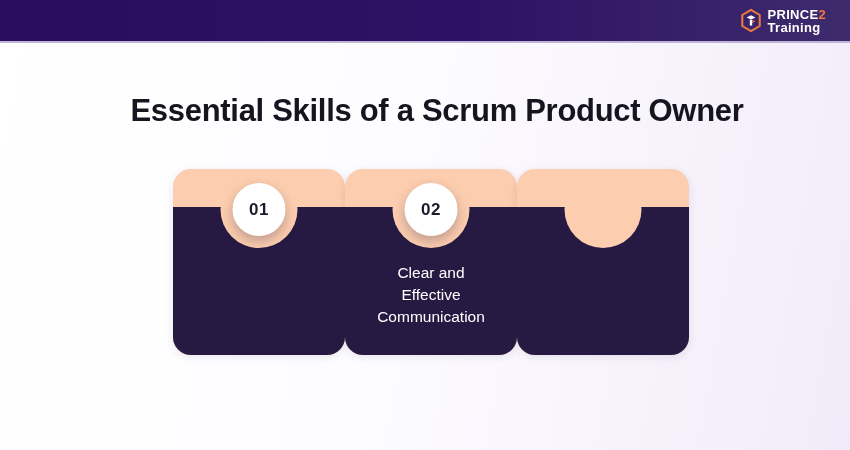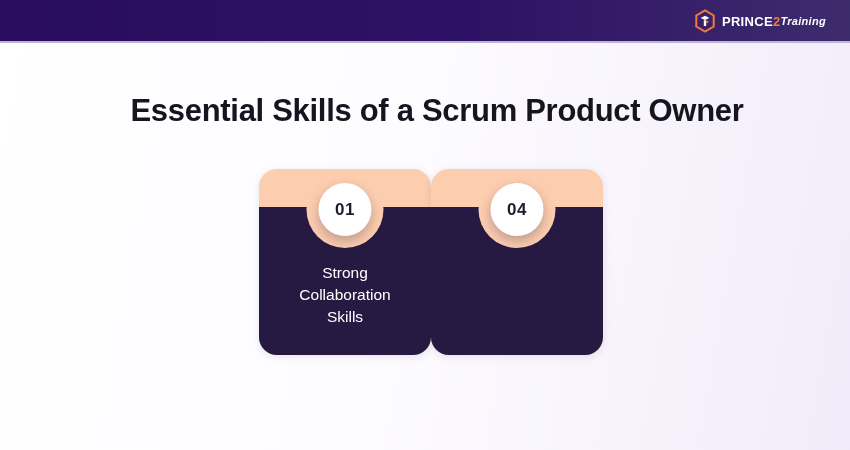--- a/index.html
+++ b/index.html
@@ -15,24 +15,24 @@
     position:relative;height:41px;width:100%;
     background:linear-gradient(90deg,#290d5c 0%,#2d1164 55%,#3e2b6d 100%);
     border-bottom:2px solid #beb4d6;
     box-sizing:content-box;
   }
   .logo{
     position:absolute;right:24px;top:50%;transform:translateY(-50%);
     display:flex;align-items:center;gap:6px;cursor:pointer;
   }
   .logo-icon{display:block;}
-  .logo-text{display:flex;flex-direction:row;line-height:13px;}
+  .logo-text{display:flex;flex-direction:column;line-height:13px;}
   .logo-line1{font-size:13px;font-weight:800;color:#ffffff;letter-spacing:.3px;}
   .logo-line1 .orange{color:var(--accent-orange,#ef7b3d);}
-  .logo-line2{font-size:11px;font-weight:800;color:#ffffff;letter-spacing:.3px;font-style:italic;}
+  .logo-line2{font-size:13px;font-weight:800;color:#ffffff;letter-spacing:.3px;}
 
   
   .content{
     position:relative;height:407px;width:100%;
     background:linear-gradient(100deg,#ffffff 0%,#fdfcff 45%,#f1ebf9 100%);
     padding-left:12px;
   }
   .title{
     margin:0;padding-top:50px;
     text-align:center;
@@ -102,30 +102,34 @@
     <h1 class="title">Essential Skills of a Scrum Product Owner</h1>
 
     <div class="cards">
 
       <div class="card">
         <div class="card-dark"></div>
         <div class="notch"></div>
         <div class="num">
           <span>01</span>
         </div>
-        <div class="label">Strong
-Collaboration
-Skills</div>
       </div>
 
+      <div class="card">
+        <div class="card-dark"></div>
+        <div class="notch"></div>
+        <div class="num">
+          <span>02</span>
+        </div>
+        <div class="label">Clear and
+Effective
+Communication</div>
+      </div>
 
 
       <div class="card">
         <div class="card-dark"></div>
         <div class="notch"></div>
-        <div class="num">
-          <span>04</span>
-        </div>
       </div>
 
     </div>
   </main>
 </div>
 
 </body></html>

